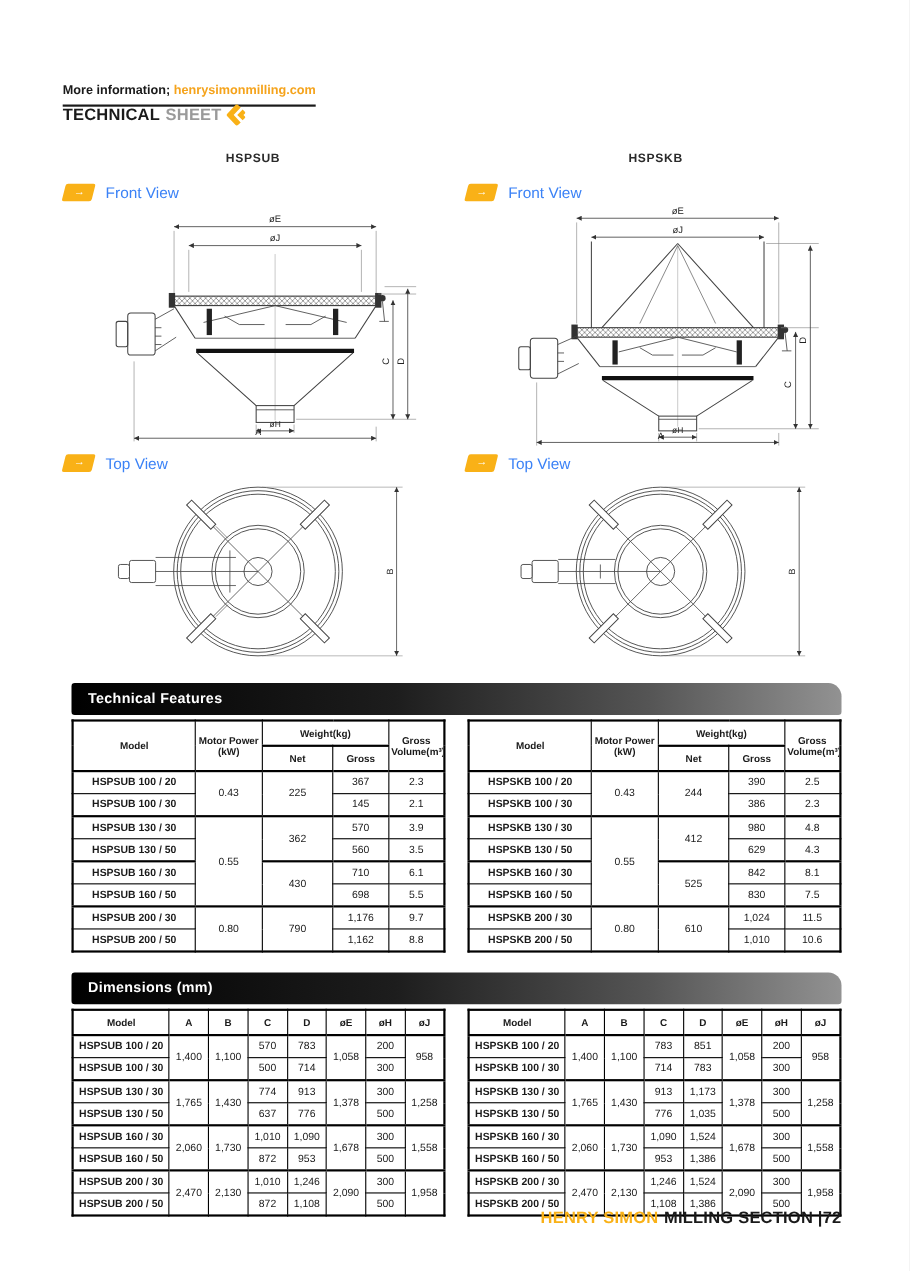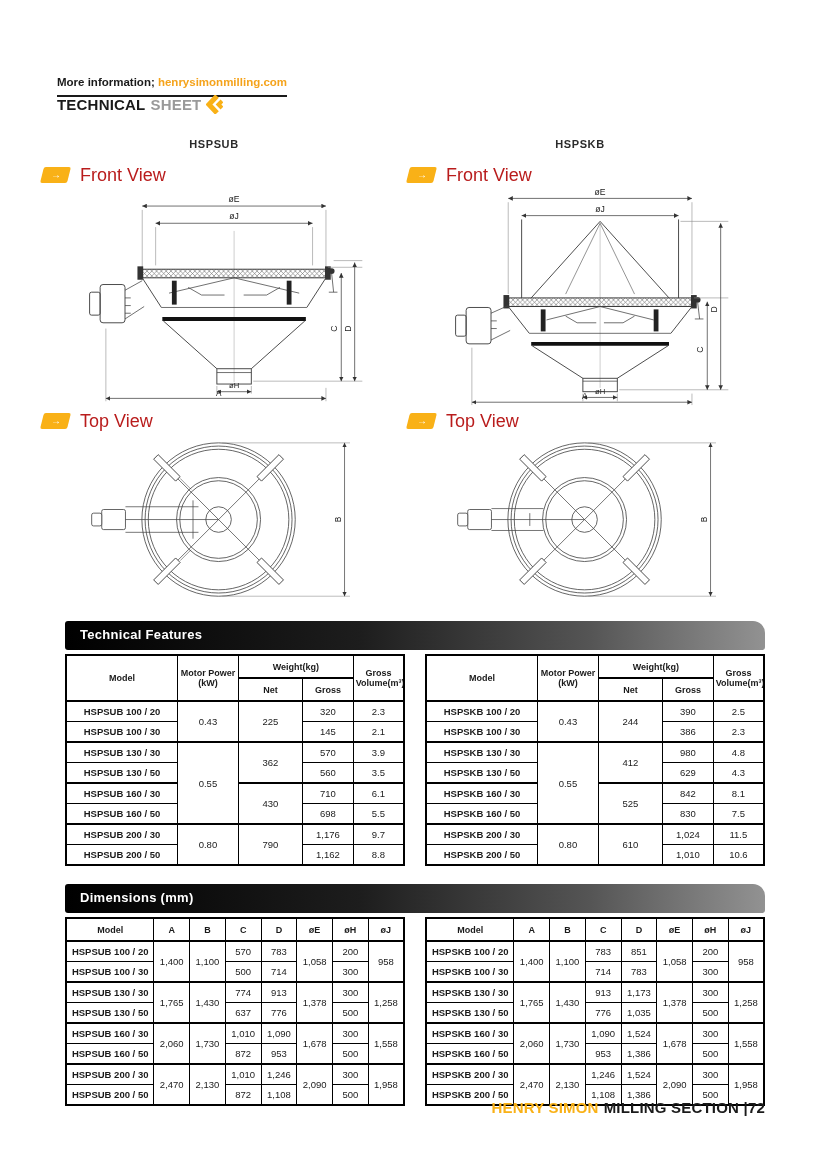--- a/index.html
+++ b/index.html
@@ -7,29 +7,29 @@
         font-family:"Liberation Sans",sans-serif;color:#1a1a1a;margin:0 auto;}
   
   .header{display:flex;align-items:flex-start;padding:76px 57px 0 57px;flex-direction:column;}
   .header-left{flex:1;border-bottom:2px solid #1a1a1a;padding-bottom:7px;font-size:11.5px;
                font-weight:700;margin-right:24px;white-space:nowrap;}
   .link{color:#F5A31B;font-weight:700;}
   .logo{display:flex;align-items:center;gap:5px;margin-top:-2px;}
   .logo-bold{font-size:15px;font-weight:800;letter-spacing:.2px;color:#1a1a1a;}
   .logo-light{font-size:15px;font-weight:600;color:#9a9a9a;letter-spacing:.2px;}
   
-  .cols{display:flex;gap:10px;padding:0 36px;}
+  .cols{display:flex;gap:10px;padding:0 52px;}
   .col{width:356px;}
   .model-title{text-align:center;font-size:11px;font-weight:700;letter-spacing:.6px;
                color:#2b2b2b;margin-top:24px;height:13px;}
   .view-label{display:flex;align-items:center;gap:11px;margin:16px 0 0 6px;height:16px;}
   .arrow-chip{width:27px;height:16px;background:#F9B117;transform:skewX(-14deg);
               border-radius:2px;display:flex;align-items:center;justify-content:center;}
   .arrow-chip span{transform:skewX(14deg);color:#fff;font-size:10px;line-height:1;}
-  .view-label-text{font-size:18px;color:#b91c1c;}
+  .view-label-text{font-size:14px;color:#3b82f6;}
   svg.drawing{display:block;margin:2px auto 0 auto;}
   
   .section{margin:12px 57px 0 65px;width:700px;}
   .section.dims{margin-top:18px;}
   .section-bar{height:29px;border-radius:3px 12px 3px 3px;
      background:linear-gradient(90deg,#000 0%,#1d1d1d 42%,#555 75%,#929292 100%);
      color:#fff;font-size:13px;font-weight:700;line-height:27px;padding-left:15px;
      box-sizing:border-box;letter-spacing:.3px;}
   .tables{display:flex;gap:20px;margin-top:4px;}
   table.data{border-collapse:collapse;width:340px;table-layout:fixed;font-size:9.5px;
@@ -295,21 +295,21 @@
           <tr>
             <th>Net</th>
             <th>Gross</th>
           </tr>
         </thead>
         <tbody>
             <tr class="g">
               <td class="model-cell">HSPSUB 100 / 20</td>
               <td rowspan="2">0.43</td>
               <td rowspan="2">225</td>
-              <td>320</td>
+              <td>367</td>
               <td>2.3</td>
             </tr>
             <tr>
               <td class="model-cell">HSPSUB 100 / 30</td>
               <td>145</td>
               <td>2.1</td>
             </tr>
             <tr class="g">
               <td class="model-cell">HSPSUB 130 / 30</td>
               <td rowspan="4">0.55</td>

